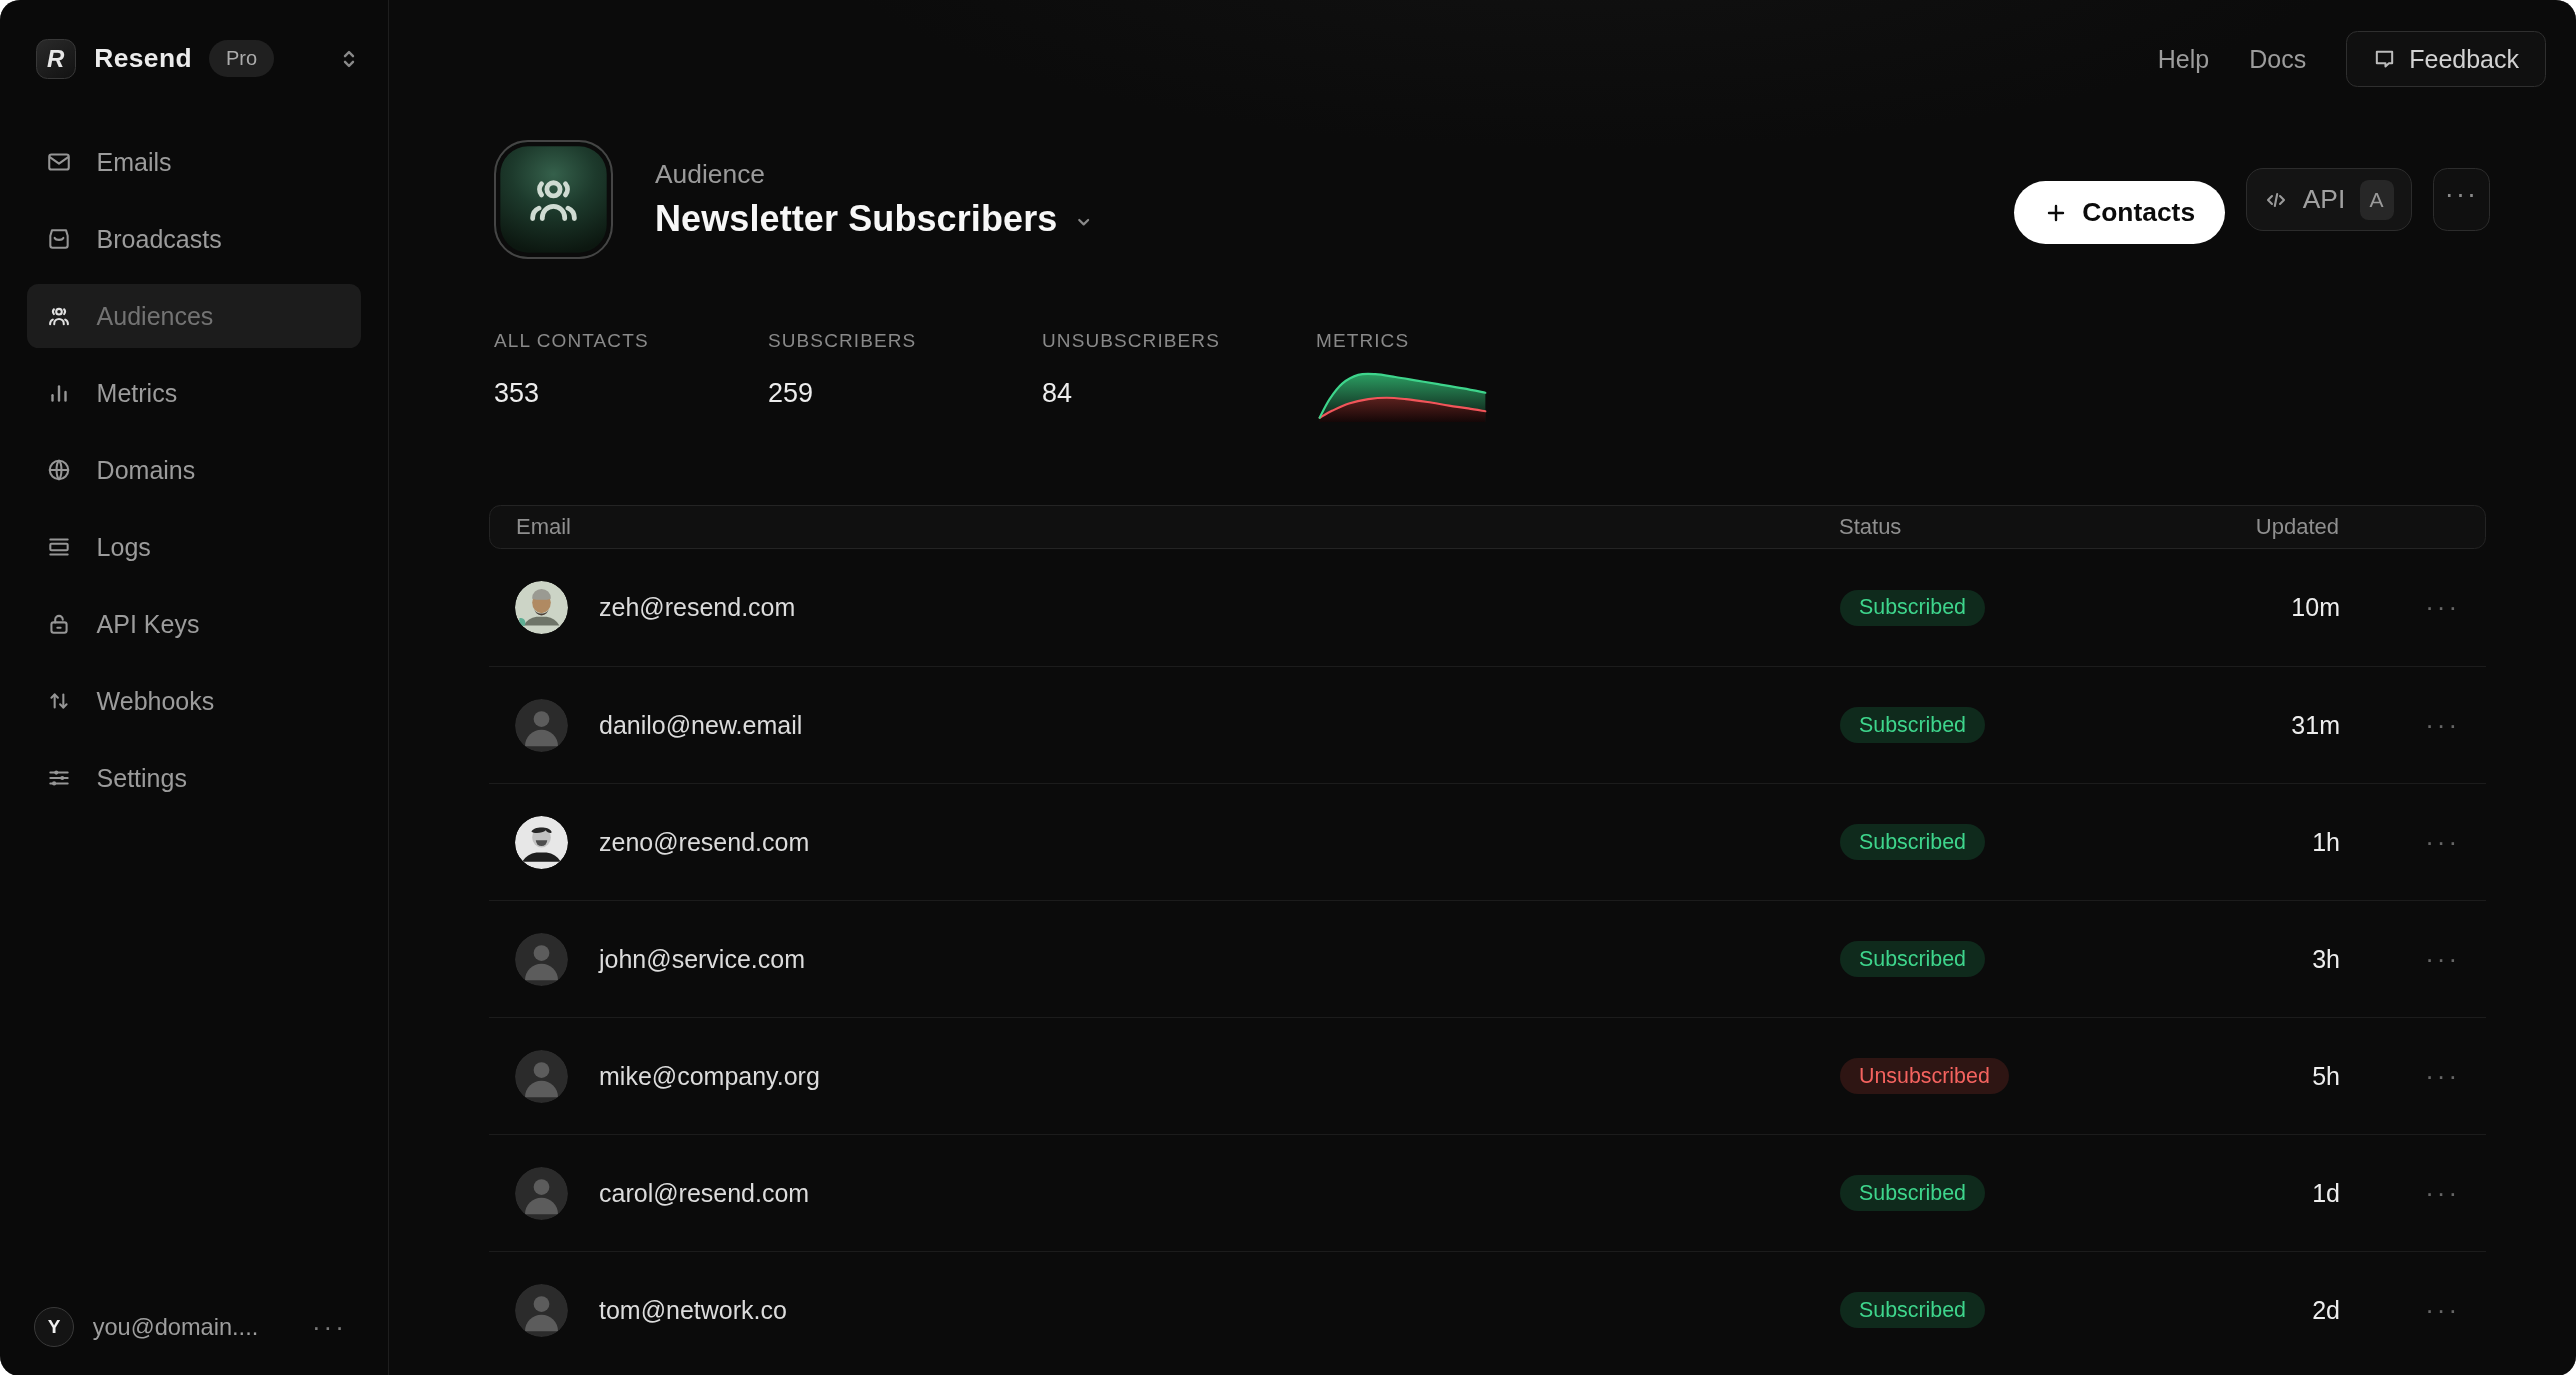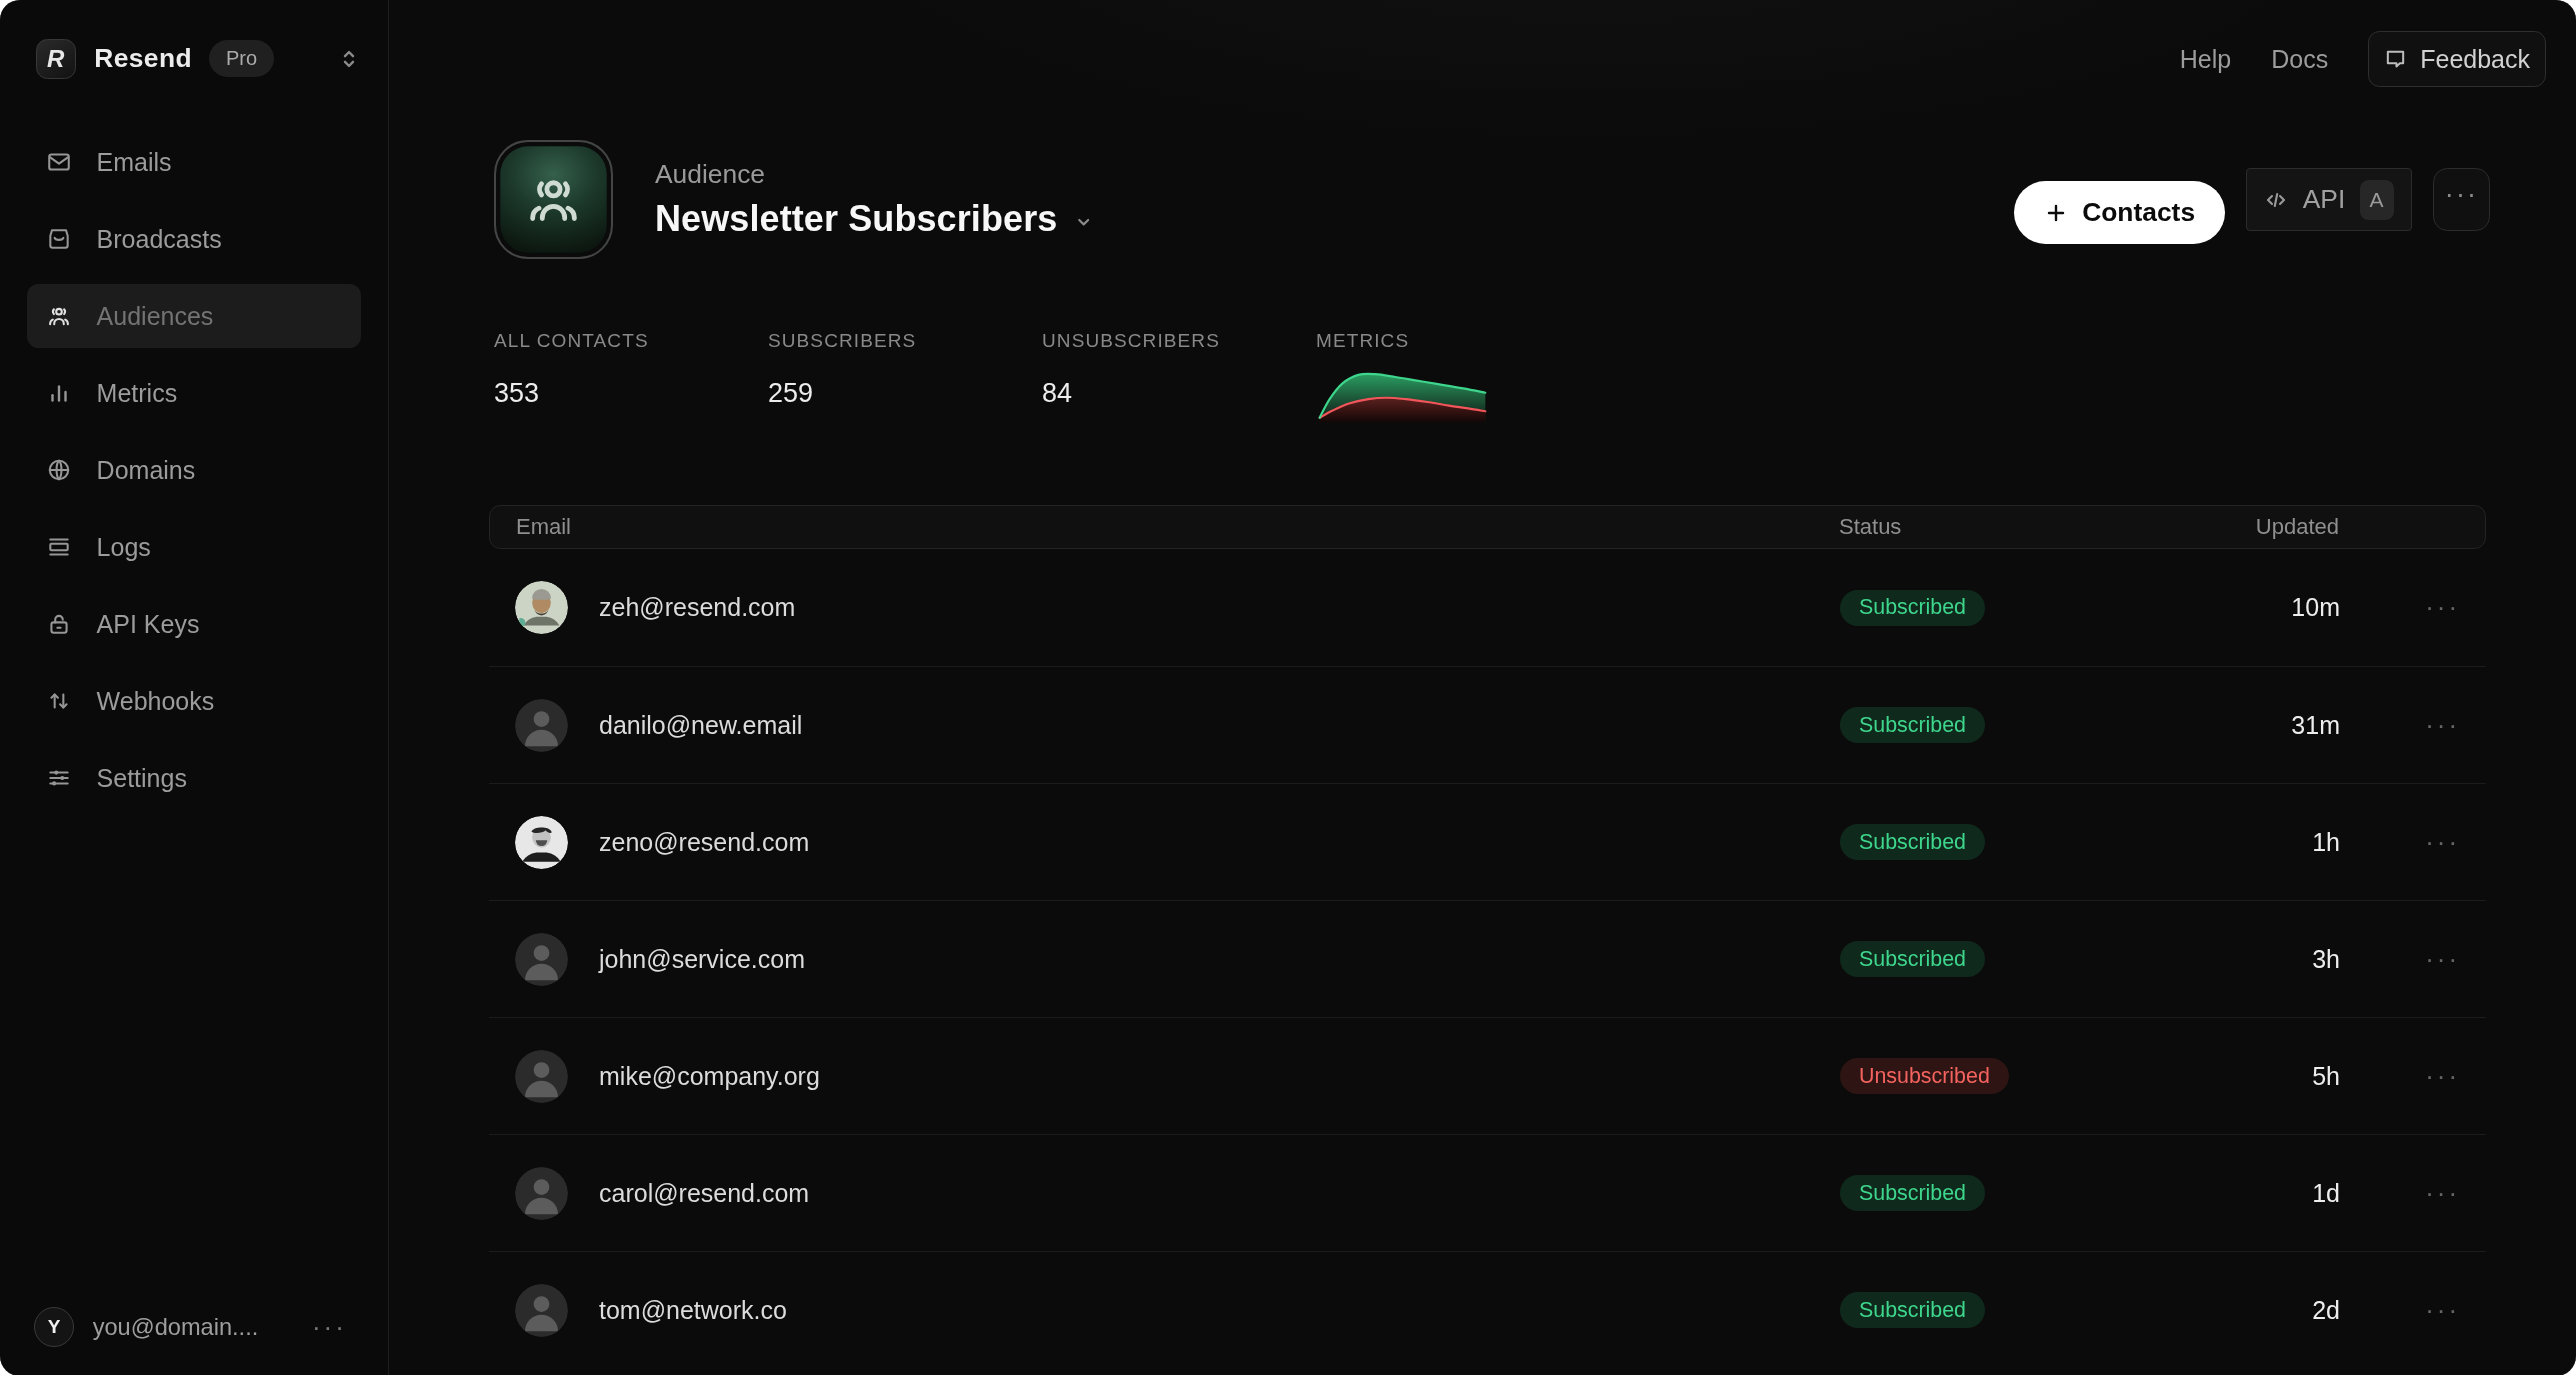--- a/index.html
+++ b/index.html
@@ -41,21 +41,21 @@
     width:40px; height:40px; border-radius:50%; background:#141414; border:1.4px solid #3a3a3a;
     color:#f0f0f0; font-size:19px; font-weight:600; display:flex; align-items:center; justify-content:center;
   }
   .user-email { margin-left:18.6px; color:#9e9e9e; font-size:23.6px; white-space:nowrap; overflow:hidden; }
   .user-menu { margin-left:auto; margin-right:14.3px; color:#7a7a7a; font-size:26px; letter-spacing:2.9px; cursor:pointer; }
   
   .main { flex:1; position:relative; background:radial-gradient(1143px 357px at 55% -100px,#121212,#0b0b0b 70%); display:flex; flex-direction:column; }
   .topbar { display:flex; align-items:center; justify-content:flex-end; padding:31px 30px 0 0; gap:40px; }
   .top-link { color:#9c9c9c; font-size:25px; cursor:pointer; }
   .feedback-btn {
-    display:flex; align-items:center; gap:13px; height:56px; padding:0 15px;
+    display:flex; align-items:center; gap:13px; height:56px; padding:0 26px;
     border:1.4px solid #2f2f2f; border-radius:11.4px; color:#d2d2d2; font-size:25px; cursor:pointer; background:#101010;
   }
   .feedback-btn .ficon { display:flex; color:#bdbdbd; }
   
   .page-head { display:flex; align-items:center; margin:53px 86px 0 105px; }
   .aud-squircle {
     width:119px; height:119px; border-radius:34px; flex:0 0 119px;
     border:2.9px solid #454545;
     background:radial-gradient(93px 79px at 50% 28%, #35604b 0%, #1d3a2c 45%, #0c1710 100%);
     box-shadow:0 0 0 4.3px #0b0b0b inset;
@@ -66,21 +66,21 @@
   .title-row { display:flex; align-items:center; gap:15.7px; cursor:pointer; }
   .page-title { color:#f7f7f7; font-size:36px; font-weight:700; letter-spacing:0.1px; }
   .title-caret { color:#8a8a8a; display:flex; margin-top:5.7px; }
   .head-actions { margin-left:auto; display:flex; align-items:center; gap:21.4px; }
   .contacts-btn {
     display:flex; align-items:center; gap:14.3px; height:63px; padding:0 30px; border-radius:714px;
     background:#ffffff; color:#0b0b0b; font-size:26.4px; font-weight:700; cursor:pointer; border:none;margin-top:26px;
   }
   .contacts-btn .picon { display:flex; color:#0b0b0b; }
   .api-btn {
-    display:flex; align-items:center; gap:14.3px; height:63px; padding:0 17px; border-radius:4px;
+    display:flex; align-items:center; gap:14.3px; height:63px; padding:0 17px; border-radius:17px;
     background:#141414; border:1.4px solid #2c2c2c; color:#a0a0a0; font-size:26.4px; cursor:pointer;
   }
   .api-btn .cicon { display:flex; color:#9a9a9a; }
   .kbd-badge {
     width:34px; height:40px; border-radius:8.6px; background:#272727; color:#9a9a9a; font-size:21px;
     display:flex; align-items:center; justify-content:center;
   }
   .more-btn {
     width:57px; height:63px; border-radius:14.3px; background:#101010; border:1.4px solid #2c2c2c;
     color:#8a8a8a; font-size:27px; letter-spacing:2.1px; display:flex; align-items:center; justify-content:center; cursor:pointer;

